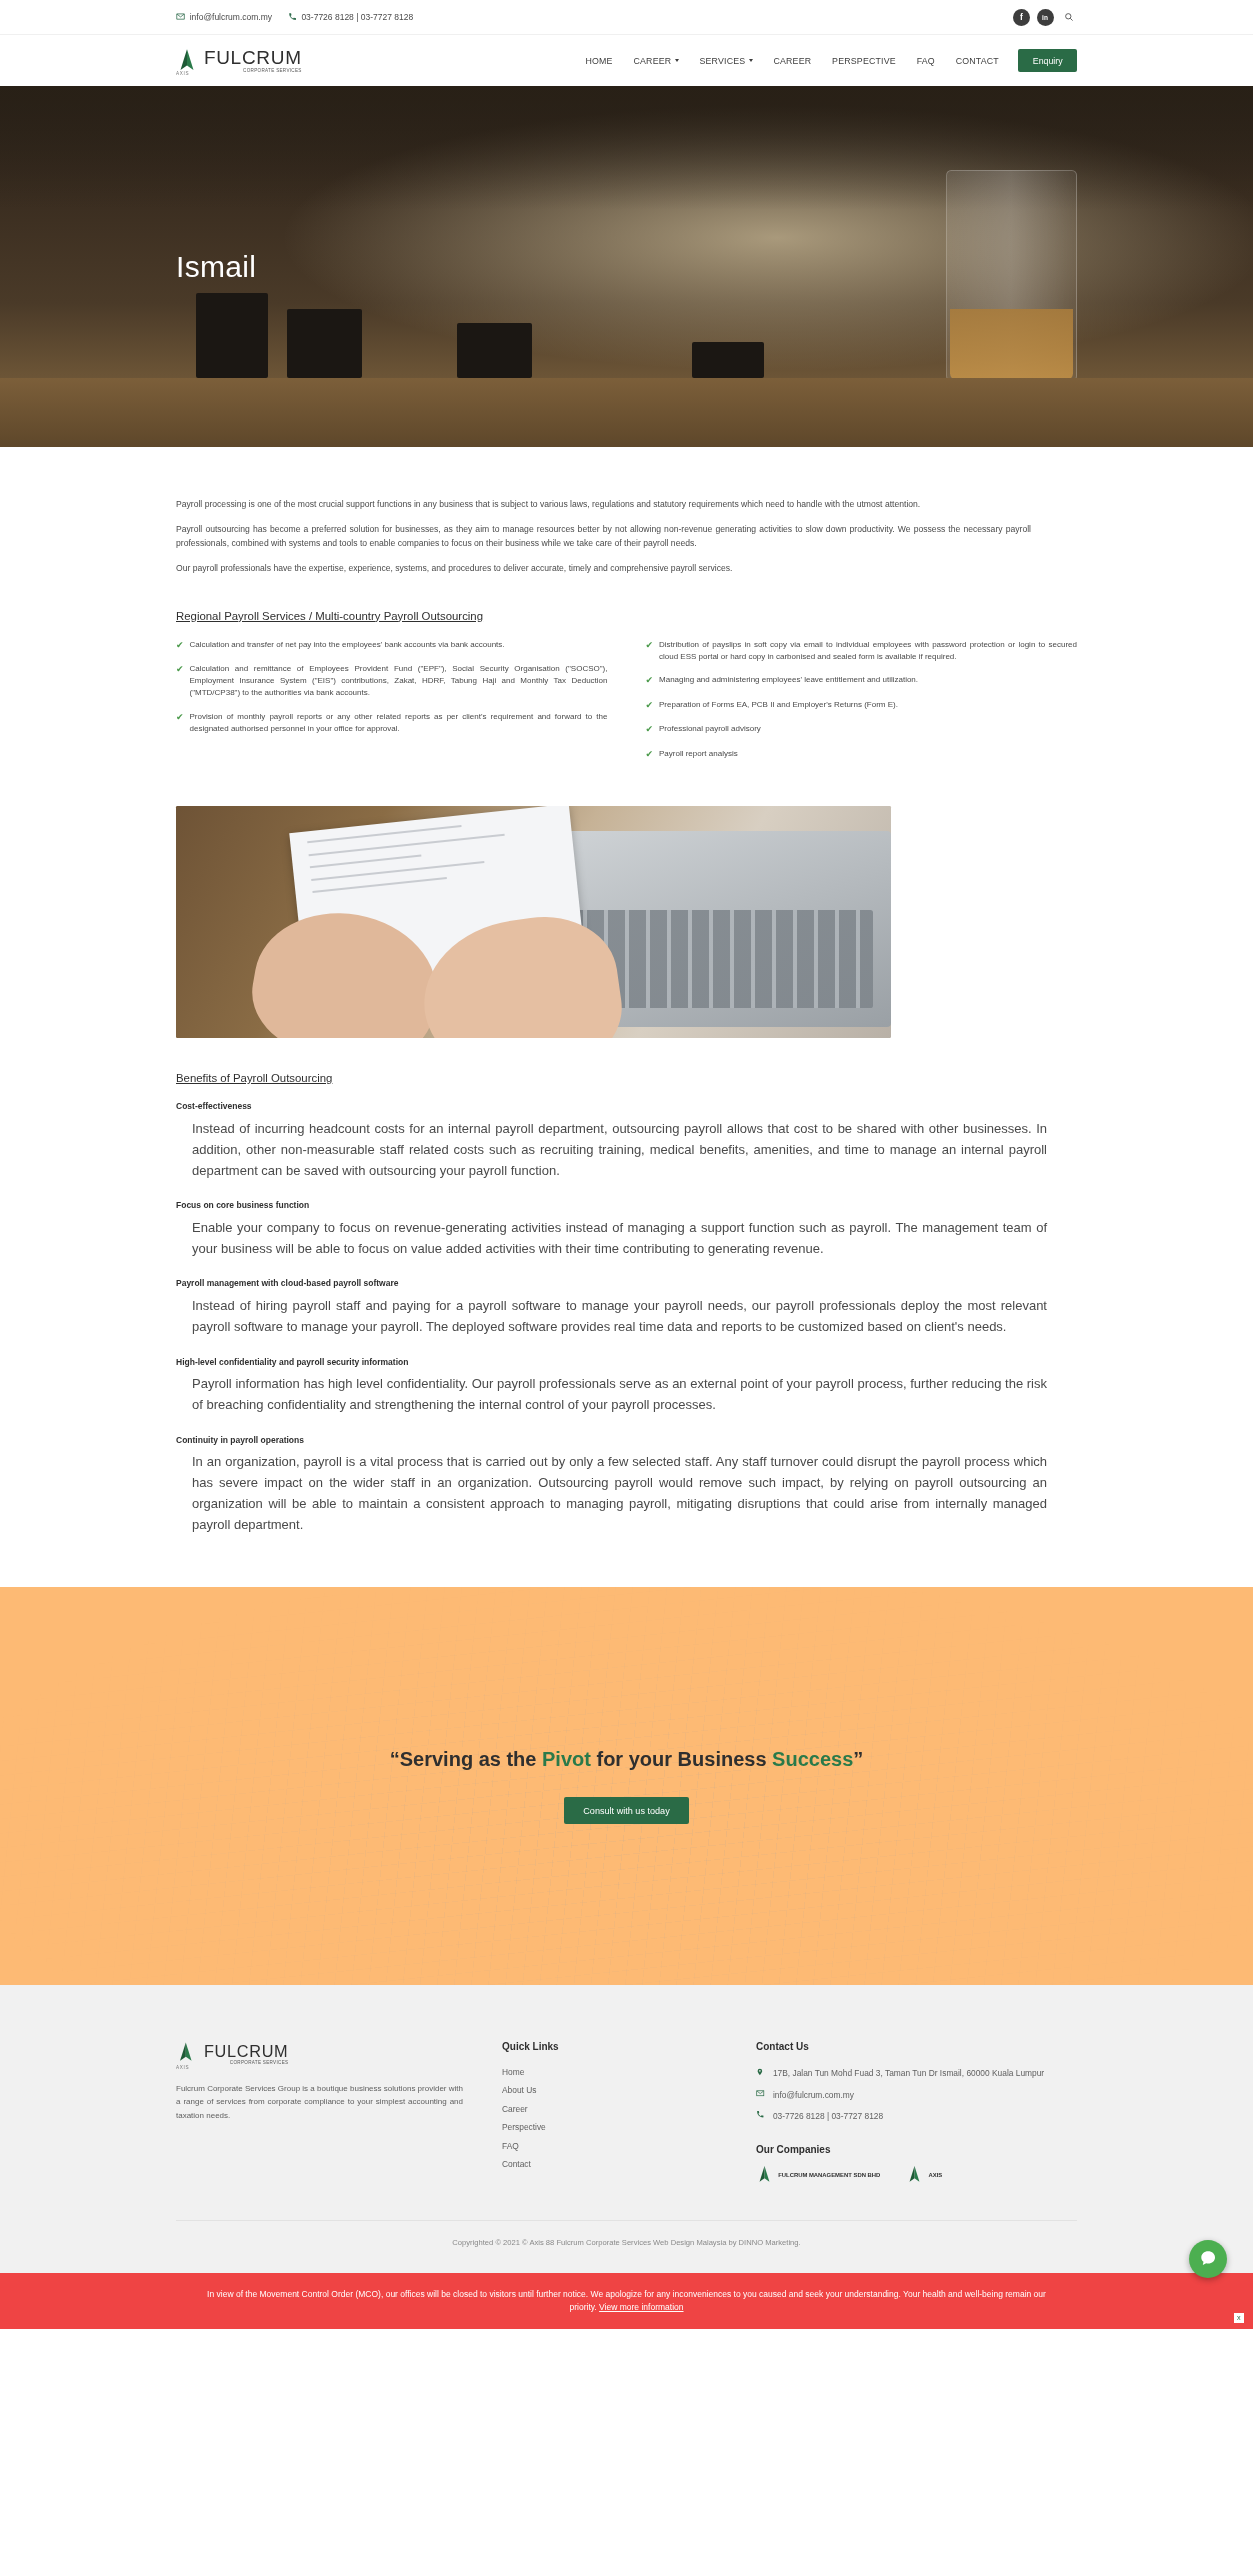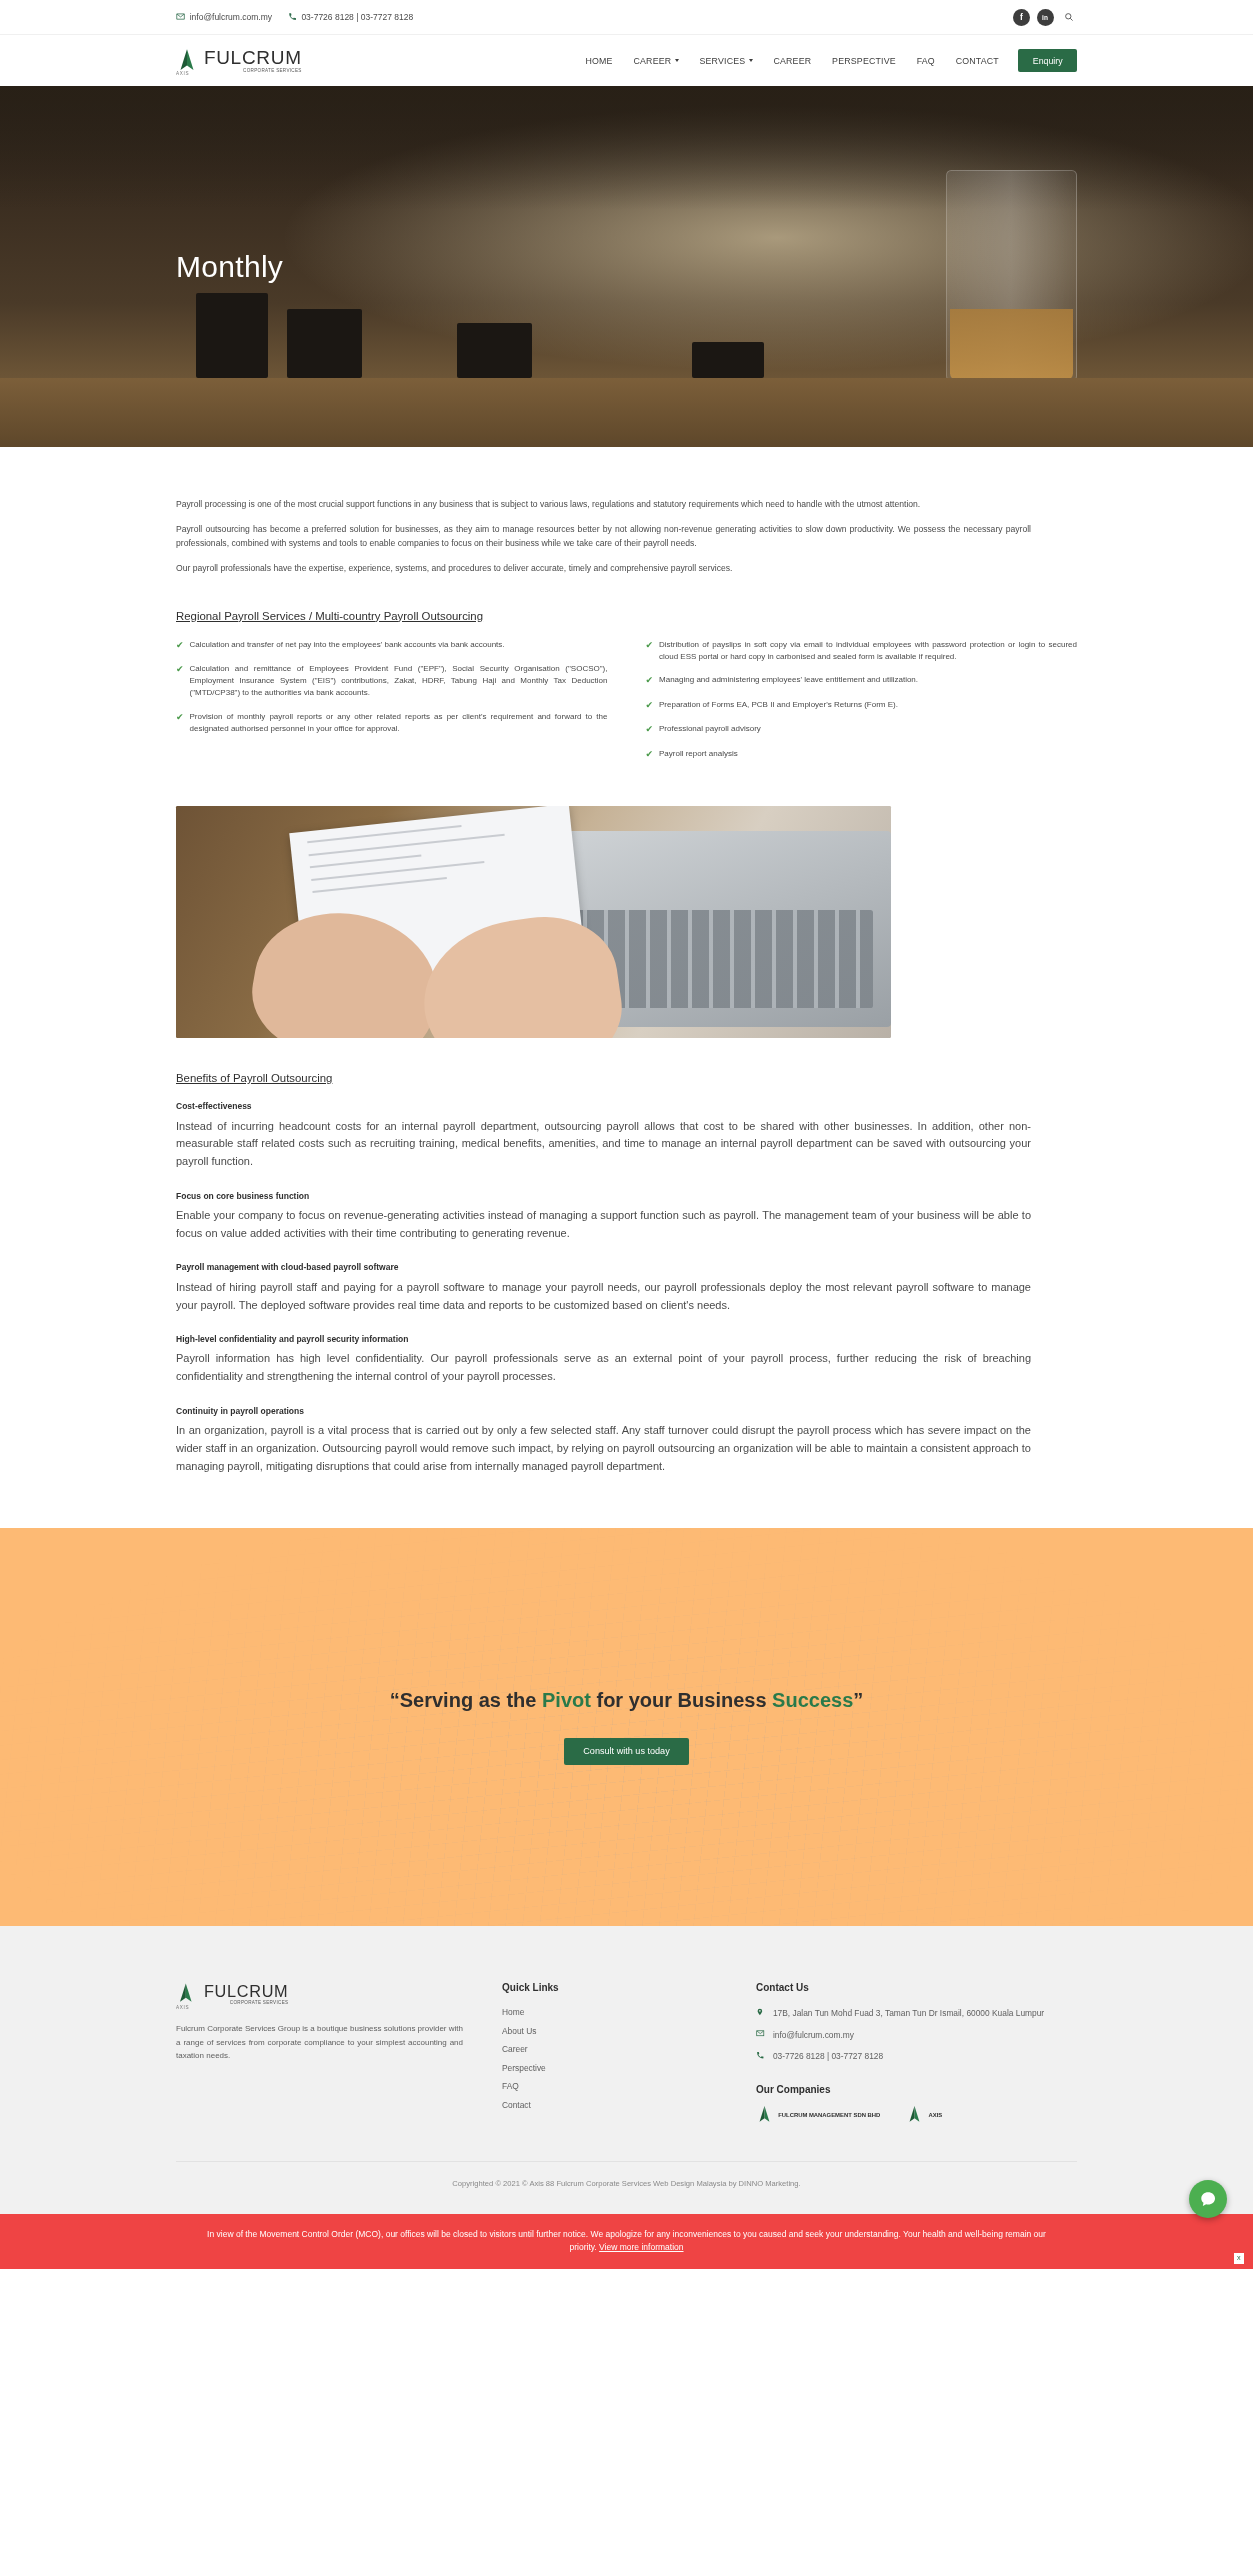--- a/index.html
+++ b/index.html
@@ -145,21 +145,21 @@
   }
   .fi-laptop { position: absolute; right: 0; top: 25px; width: 339px; height: 196px; background: linear-gradient(160deg,#cfd3d6,#9aa0a5); border-radius: 3.9px; }
   .fi-keys { position: absolute; right: 18.3px; top: 104px; width: 307px; height: 98px; background: repeating-linear-gradient(to right,#7d848a 0 17px,#aeb4b9 17px 21px); border-radius: 2.6px; opacity:.85;}
   .fi-paper { position: absolute; left: 121px; top: 11.7px; width: 281px; height: 163px; background: #f4f5f7; transform: rotate(-6deg); box-shadow: 0 2.6px 9.1px rgba(0,0,0,.25); }
   .fi-paper-line { height: 2px; background: #c9ccd1; margin: 10.4px 17px; }
   .fi-hand-l { position: absolute; left: 78px; bottom: -19.6px; width: 183px; height: 144px; background: #e0b89a; border-radius: 50% 50% 40% 40%; transform: rotate(10deg); }
   .fi-hand-r { position: absolute; left: 248px; bottom: -39px; width: 196px; height: 157px; background: #e5bfa2; border-radius: 50% 40% 40% 50%; transform: rotate(-8deg); }
 
   .benefit-block { margin-bottom: 19.6px; }
   .benefit-title { font-size: 8.5px; font-weight: bold; color: #2f2f2f; margin-bottom: 6.5px; }
-  .benefit-text { font-size: 11px; line-height: 1.62; color: #4a4a4a; text-align: justify; max-width: 855px; }
+  .benefit-text { font-size: 13px; line-height: 1.62; color: #4a4a4a; text-align: justify; max-width: 855px; margin-left: 16px; }
 
   
   .cta {
     margin-top: 52px;
     height: 398px;
     background: #fdba74;
     position: relative;
     overflow: hidden;
     display: flex;
     flex-direction: column;
@@ -333,21 +333,21 @@
     <div class="hero-blur-top"></div>
     <div class="coin-stack" style="left:196px; width:72px; height:85px;"></div>
     <div class="coin-stack" style="left:287px; width:75px; height:69px;"></div>
     <div class="coin-stack" style="left:457px; width:75px; height:55px;"></div>
     <div class="coin-stack" style="left:692px; width:72px; height:36px;"></div>
     <div class="jar">
         <div class="jar-coins"></div>
       </div>
     <div class="hero-table"></div>
   </div>
-  <h1 class="hero-title">Monthly</h1>
+  <h1 class="hero-title">Ismail</h1>
 </div>
 
 <div class="content-wrap">
   <div class="content-inner">
 
     <div class="intro">
       <p class="para">Payroll processing is one of the most crucial support functions in any business that is subject to various laws, regulations and statutory requirements which need to handle with the utmost attention.</p>
       <p class="para">Payroll outsourcing has become a preferred solution for businesses, as they aim to manage resources better by not allowing non-revenue generating activities to slow down productivity. We possess the necessary payroll professionals, combined with systems and tools to enable companies to focus on their business while we take care of their payroll needs.</p>
       <p class="para">Our payroll professionals have the expertise, experience, systems, and procedures to deliver accurate, timely and comprehensive payroll services.</p>
     </div>

